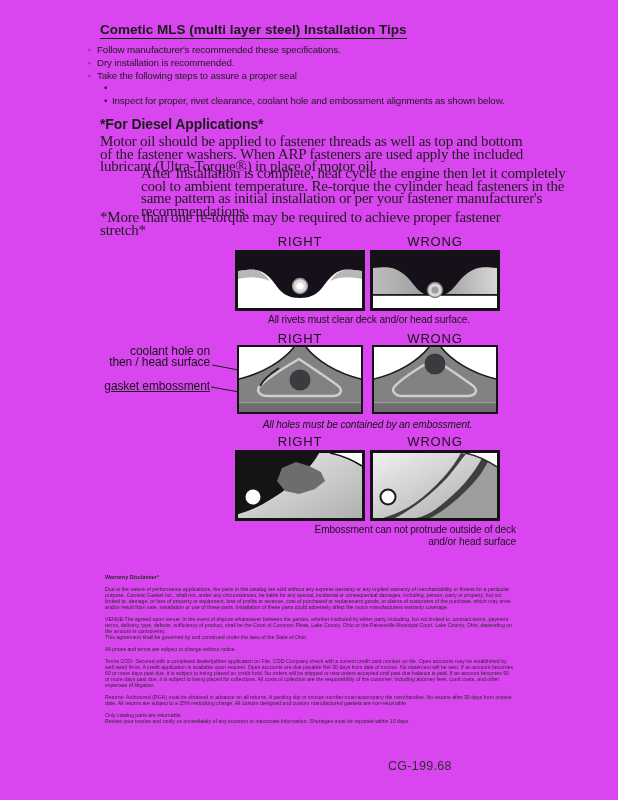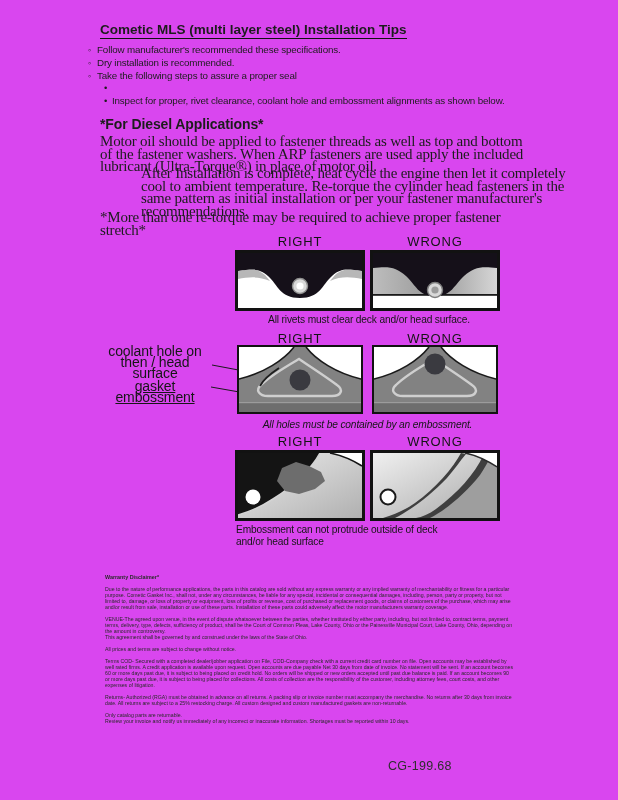--- a/index.html
+++ b/index.html
@@ -22,21 +22,21 @@
   .p2{top:167px;margin-left:41px;}
   .p3{top:211px;}
 
   .dg-label{font-size:13px;letter-spacing:0.8px;text-align:center;color:#141414;}
   .panel{box-sizing:border-box;background:#fff;}
   .panel svg{display:block;width:100%;height:100%;}
   .bd3{border:3px solid #121212;}
   .bd2{border:2px solid #121212;}
   .caption{font-size:10.2px;letter-spacing:-0.15px;color:#161616;}
 
-  .side-label{font-size:14px;letter-spacing:-0.1px;text-align:center;color:#161616;line-height:10.8px;}
+  .side-label{font-size:12px;letter-spacing:-0.1px;text-align:right;color:#161616;line-height:10.8px;}
 
   .legal{left:105px;top:574px;width:410px;font-size:5.2px;line-height:6px;color:#2a2a2a;}
   .legal .lh{font-weight:bold;margin-bottom:6px;font-size:5.4px;}
   .legal p{margin:0 0 6px 0;}
   .legal .tight{margin:0;}
 
   .partnum{left:388px;top:759px;font-size:12.5px;letter-spacing:0.3px;color:#2e2e2e;}
 </style>
 </head>
 <body>
@@ -185,21 +185,21 @@
       <rect x="0" y="0" width="124" height="65" fill="url(#g3w)"></rect>
       <path d="M115,5 C107,22 90,42 67,57 C62,60 57,63 53,65 L124,65 L124,10 Z" fill="#9e9e9e"></path>
       <path d="M88,0 C80,15 63,35 42,50 C32,57 21,62 10,65 L22,65 C38,57 58,42 74,25 C81,17 87,8 93,1 Z" fill="#3f3f3f"></path>
       <path d="M110,3 C102,20 85,40 63,56 C56,61 49,64 43,65 L57,65 C73,57 93,40 107,22 C111,16 115,9 117,5 Z" fill="#3f3f3f"></path>
       <path d="M92,0 H124 V14 C112,6 102,2 92,0 Z" fill="#ffffff"></path>
       <path d="M92,0 C102,2 112,6 124,14" fill="none" stroke="#2a2a2a" stroke-width="1.5"></path>
       <circle cx="15" cy="44" r="7.5" fill="#ffffff" stroke="#1a1a1a" stroke-width="2"></circle>
     </svg>
   </div>
 
-  <div class="abs caption" style="left:236px;top:524px;width:280px;line-height:11.5px;">
+  <div class="abs caption" style="left:236px;top:524px;width:280px;line-height:11.5px;text-align:right;">
     <div>Embossment can not protrude outside of deck</div>
     <div>and/or head surface</div>
   </div>
 
   <div class="abs legal">
     <div class="lh">Warranty Disclaimer*</div>
     <p>Due to the nature of performance applications, the parts in this catalog are sold without any express warranty or any implied warranty of merchantability or fitness for a particular purpose.  Cometic Gasket Inc., shall not, under any circumstances, be liable for any special, incidental or consequential damages, including, person, party or property, but not limited to, damage, or loss of property or equipment, loss of profits or revenue, cost of purchased or replacement goods, or claims of customers of the purchase, which may arise and/or result from sale, installation or use of these parts.  Installation of these parts could adversely affect the motor manufacturers warranty coverage.</p>
     <p class="tight">VENUE-The agreed upon venue, in the event of dispute whatsoever between the parties, whether instituted by either party, including, but not limited to, contract terms, payment terms, delivery, type, defects, sufficiency of product, shall be the Court of Common Pleas, Lake County, Ohio or the Painesville Municipal Court, Lake County, Ohio, depending on the amount in controversy.</p>
     <p>This agreement shall be governed by and construed under the laws of the State of Ohio.</p>
     <p>All prices and terms are subject to change without notice.</p>

